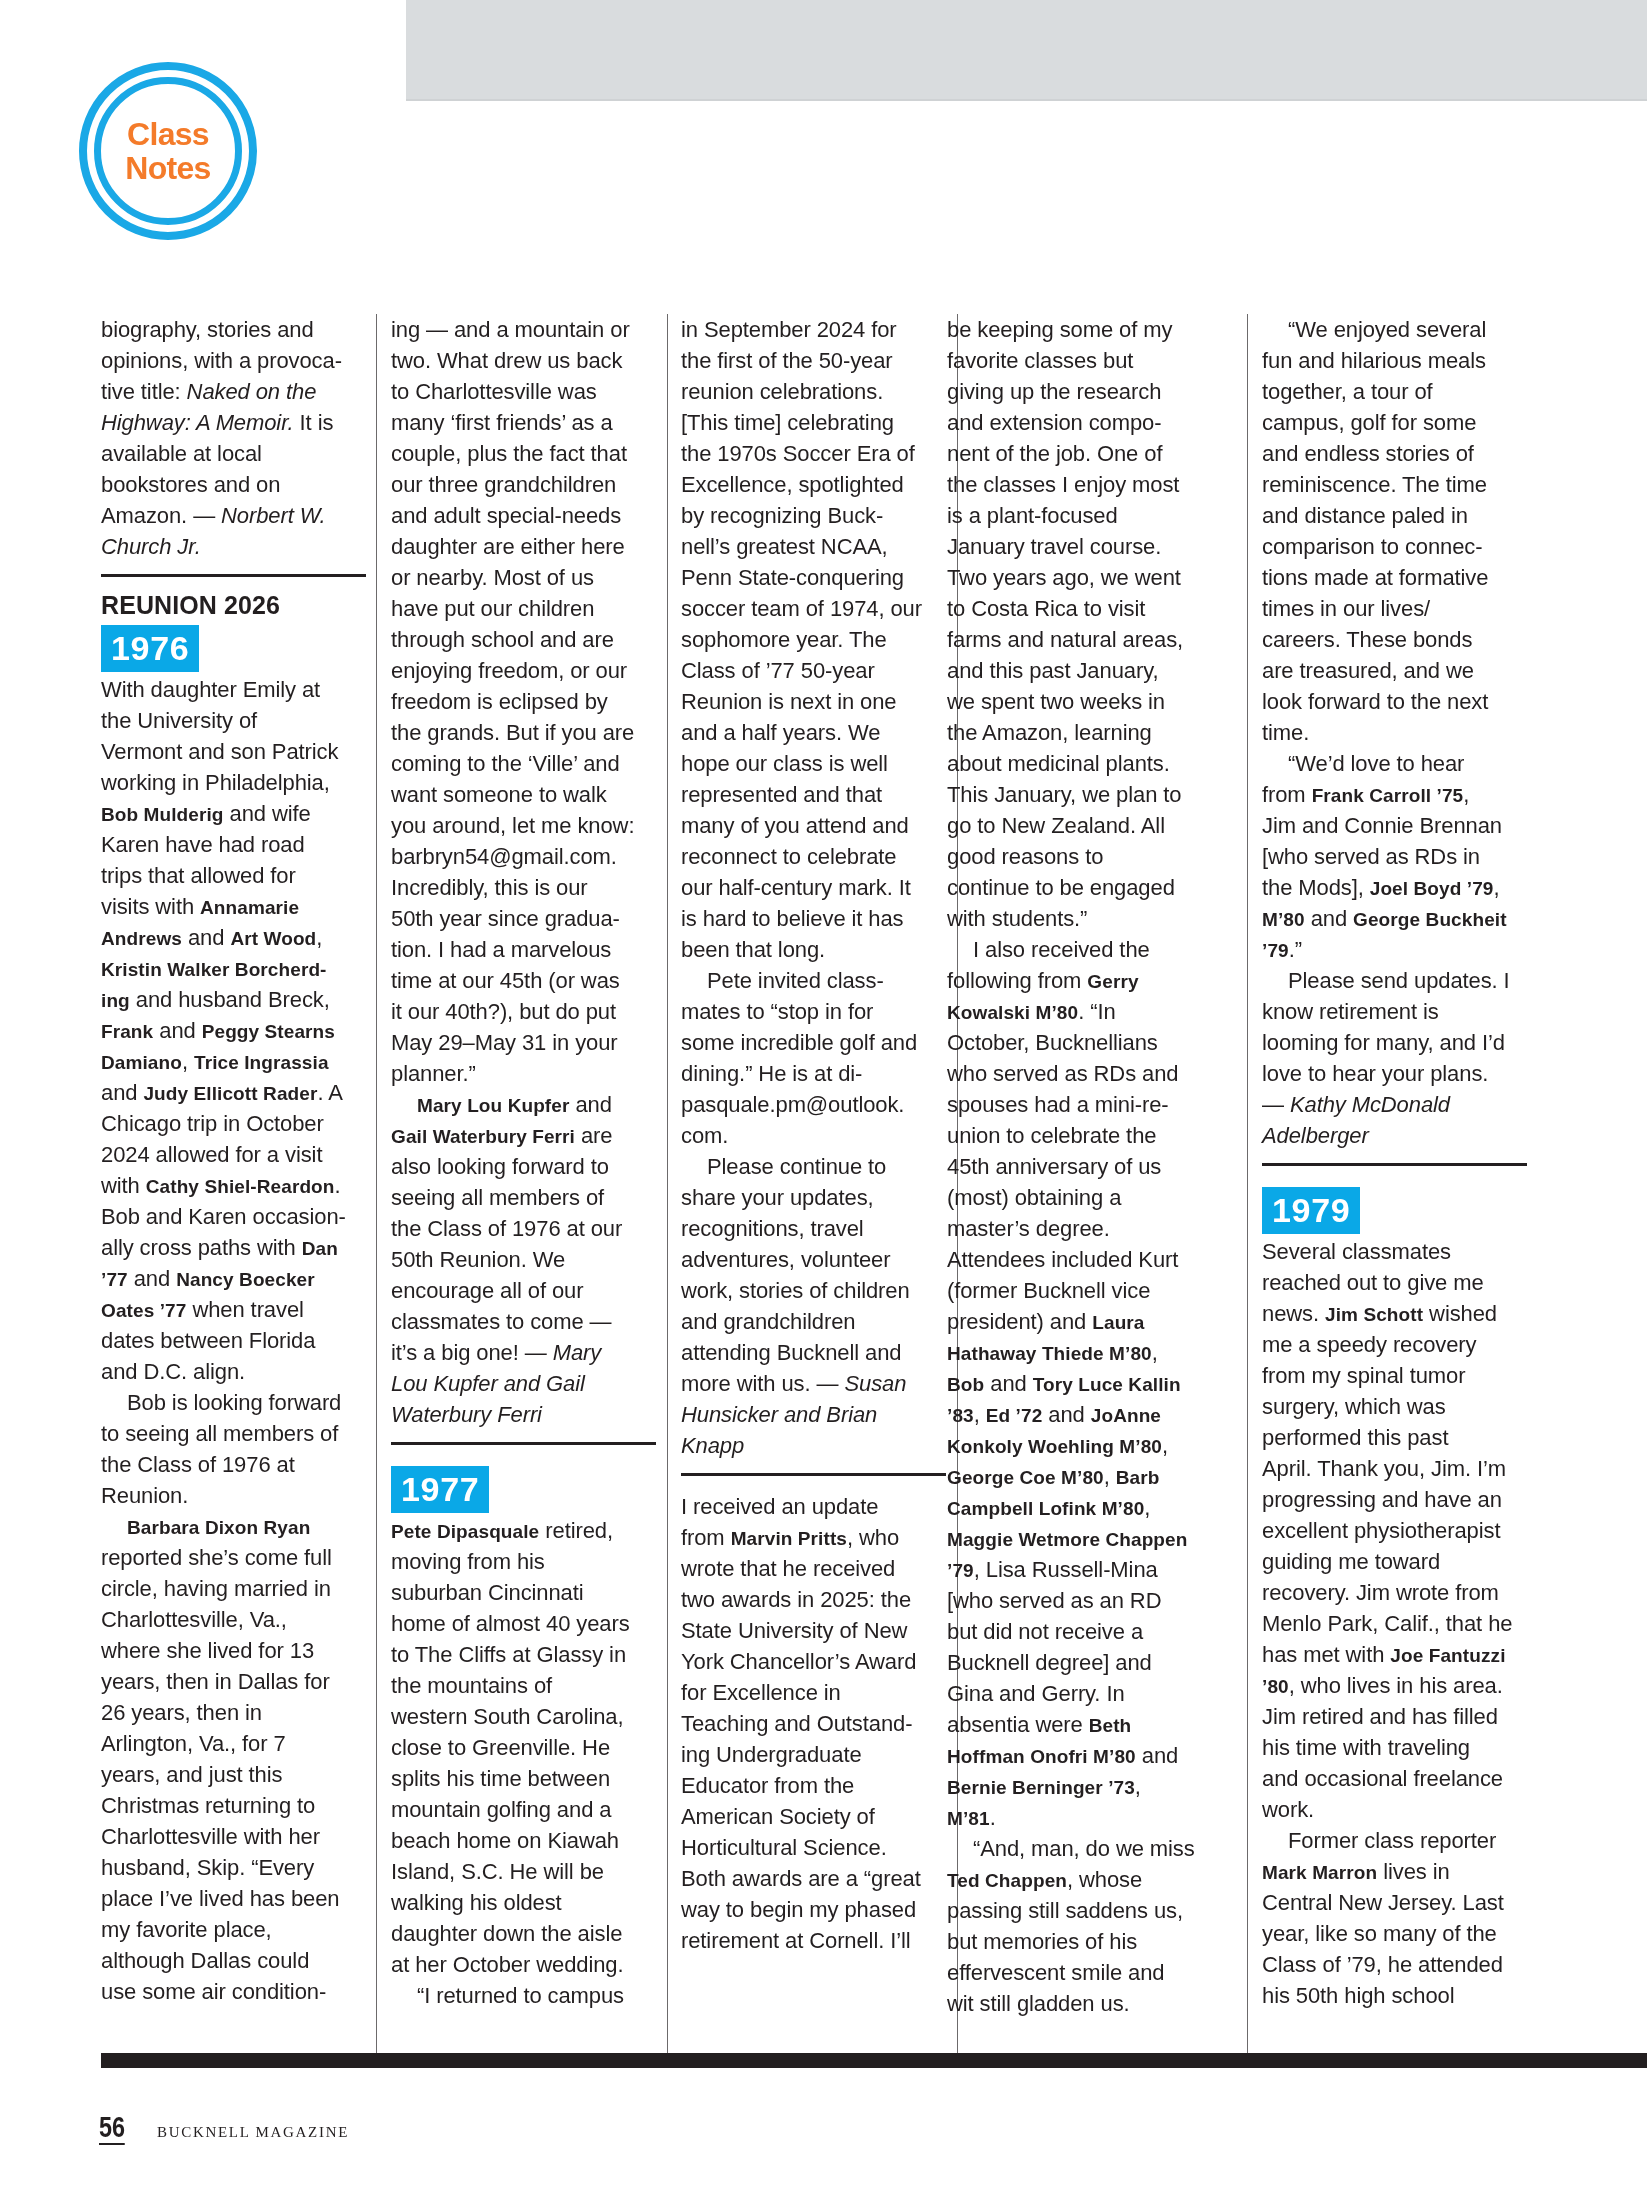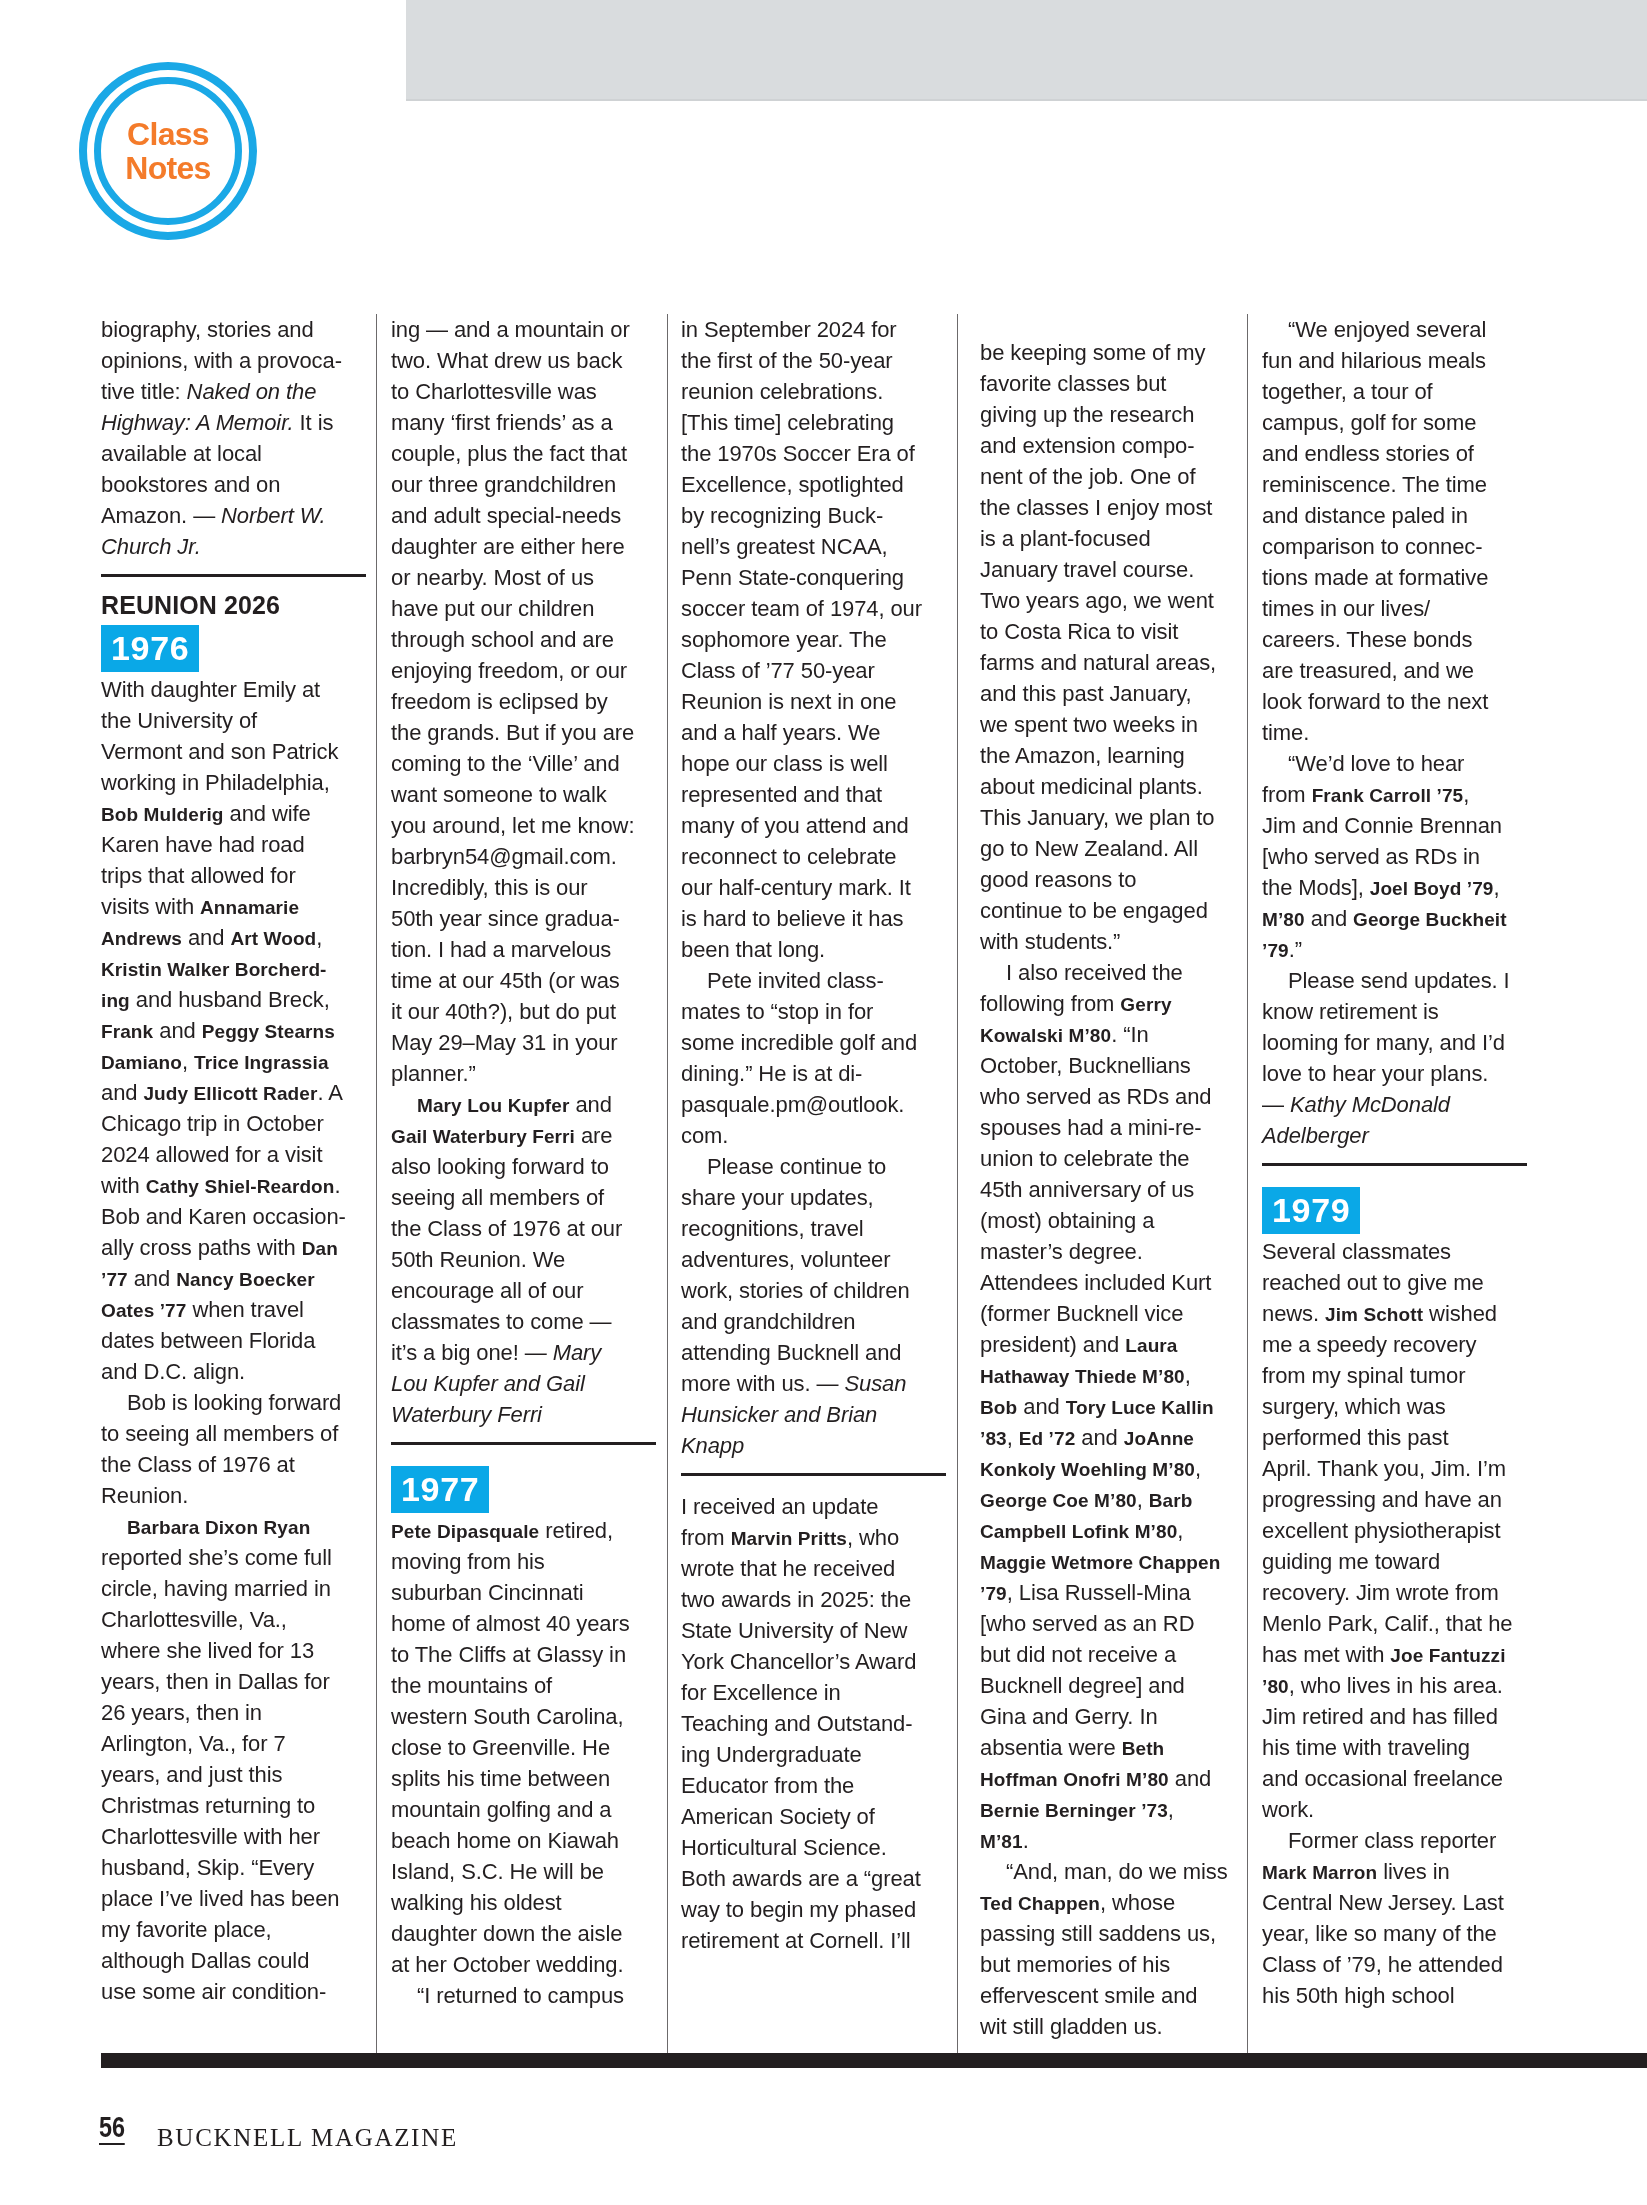--- a/index.html
+++ b/index.html
@@ -12,21 +12,21 @@
   .col .ln { display: block; white-space: nowrap; height: 31px; }
   .col .ln.indent { padding-left: 26px; }
   .b { font-weight: 700; font-size: 19px; letter-spacing: 0.1px; }
   .i { font-style: italic; margin-top: 34px; }
   .rule { height: 2.7px; background: #231f20; margin: 12px 0 15px 0; width: 265px; }
   .kicker { font-weight: 700; font-size: 25px; line-height: 27px; margin-top: 10.8px; letter-spacing: 0.1px; }
   .year { display: inline-block; background: #0aa8e7; color: #fff; font-weight: 700; font-size: 34px; line-height: 47px; height: 47px; padding: 0 10px; margin: 6.8px 0 1.4px 0; letter-spacing: 0.7px; }
   .divider { position: absolute; top: 314px; width: 1.4px; height: 1741px; background: #6c6a6b; }
   .footer-bar { position: absolute; left: 101px; top: 2053px; width: 1546px; height: 15px; background: #231f20; }
   .page-num { position: absolute; left: 99px; top: 2111px; font-family: "Liberation Sans", sans-serif; font-weight: 700; font-size: 30px; line-height: 32px; transform: scaleX(0.78); transform-origin: left; border-bottom: 2.7px solid #231f20; color: #231f20; }
-  .mag-title { position: absolute; left: 157px; top: 2124px; font-family: "Liberation Serif", serif; font-size: 25px; letter-spacing: 1.7px; color: #231f20; }
+  .mag-title { position: absolute; left: 157px; top: 2124px; font-family: "Liberation Serif", serif; font-size: 15px; letter-spacing: 1.7px; color: #231f20; }
 </style>
 </head>
 <body>
 
 <div class="gray-box"></div>
 
 <div class="badge">
   <div class="badge-inner">
     <div class="badge-text">Class</div>
     <div class="badge-text">Notes</div>
@@ -196,21 +196,21 @@
     <span class="ln"><span>Teaching and Outstand-</span></span>
     <span class="ln"><span>ing Undergraduate</span></span>
     <span class="ln"><span>Educator from the</span></span>
     <span class="ln"><span>American Society of</span></span>
     <span class="ln"><span>Horticultural Science.</span></span>
     <span class="ln"><span>Both awards are a “great</span></span>
     <span class="ln"><span>way to begin my phased</span></span>
     <span class="ln"><span>retirement at Cornell. I’ll</span></span>
   </div>
 <div class="divider" style="left:957px;"></div>
-<div class="col" id="col-3" style="left:980px;margin-top:23px;">
+<div class="col" id="col-3" style="left:947px;">
     <span class="ln"><span>be keeping some of my</span></span>
     <span class="ln"><span>favorite classes but</span></span>
     <span class="ln"><span>giving up the research</span></span>
     <span class="ln"><span>and extension compo-</span></span>
     <span class="ln"><span>nent of the job. One of</span></span>
     <span class="ln"><span>the classes I enjoy most</span></span>
     <span class="ln"><span>is a plant-focused</span></span>
     <span class="ln"><span>January travel course.</span></span>
     <span class="ln"><span>Two years ago, we went</span></span>
     <span class="ln"><span>to Costa Rica to visit</span></span>

